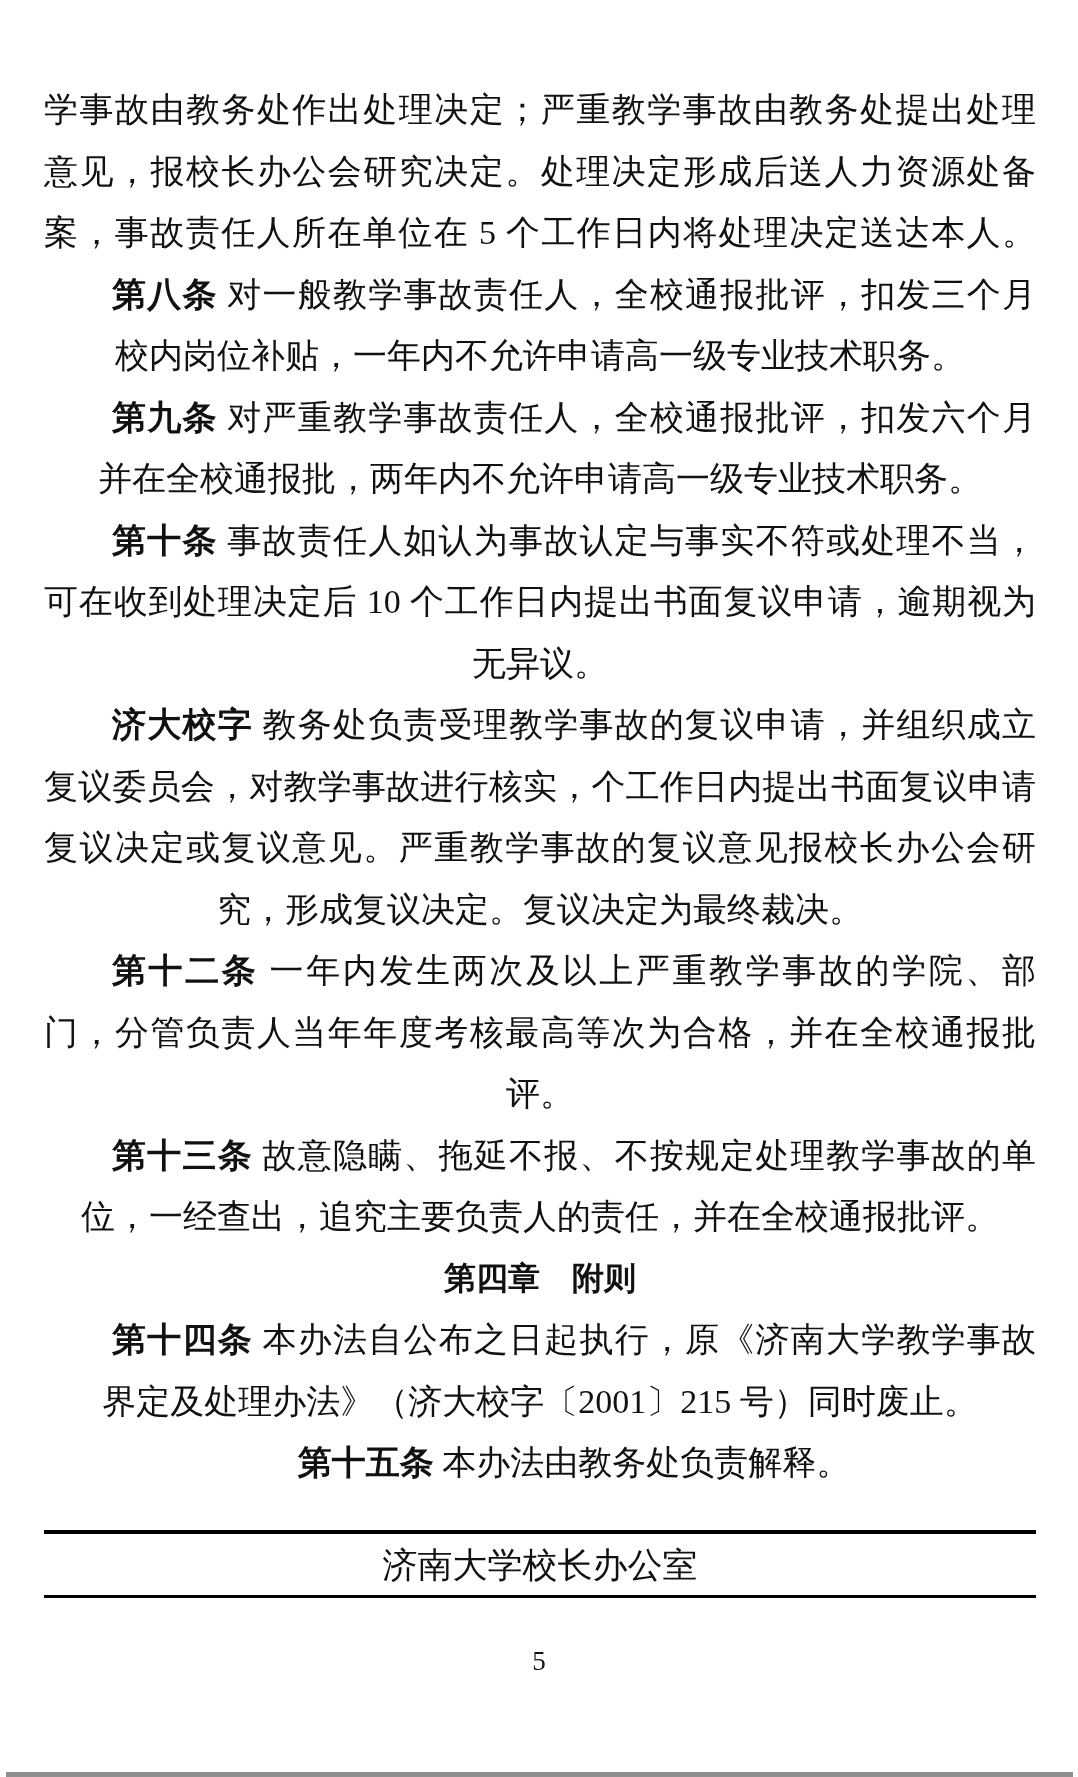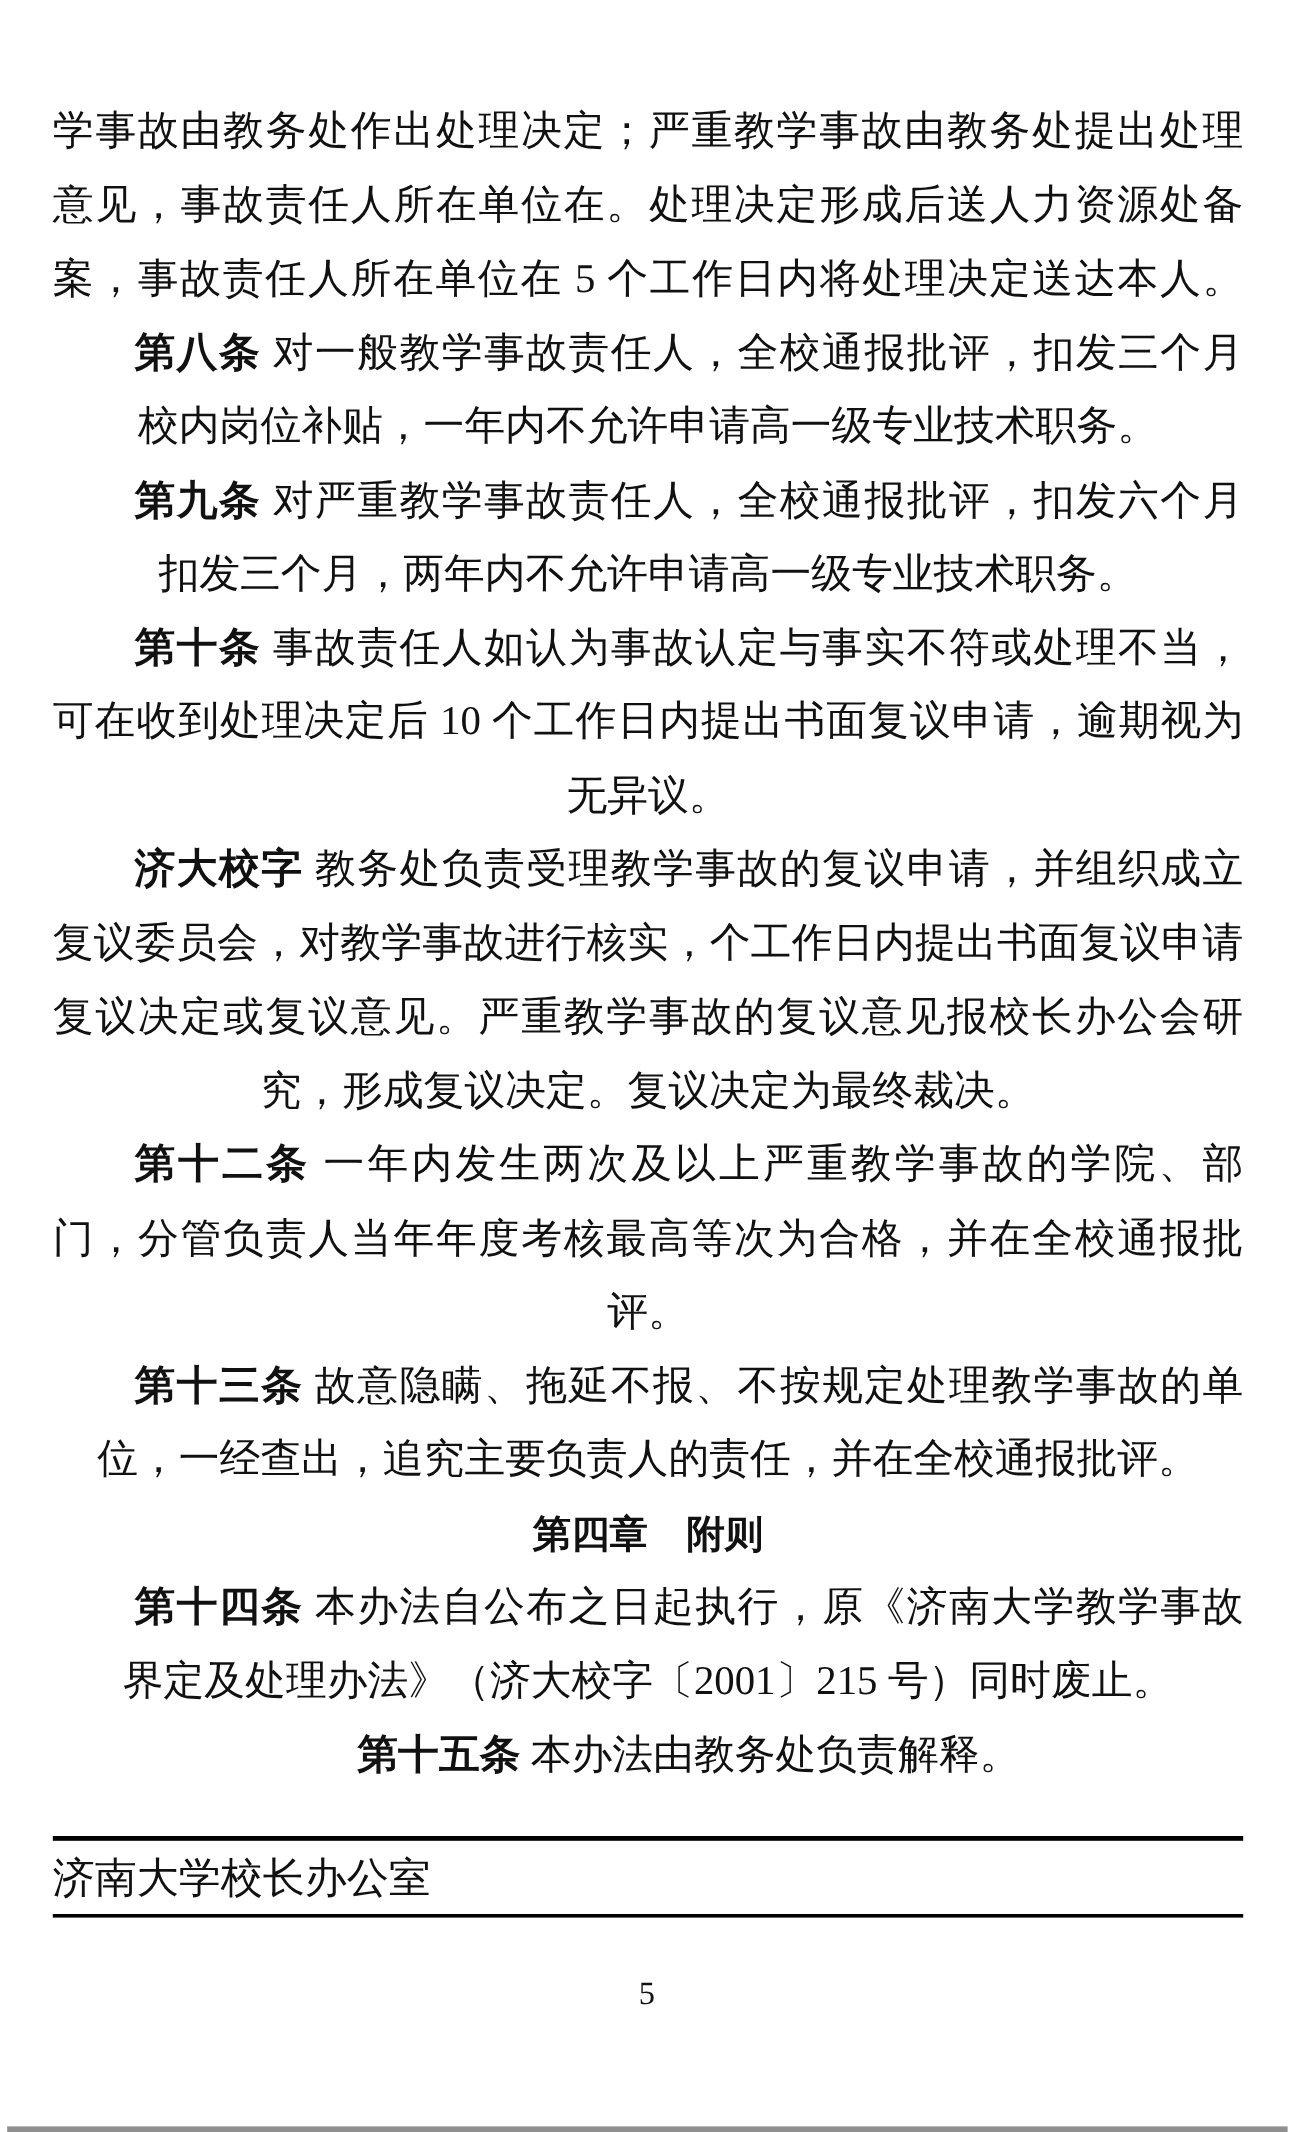--- a/index.html
+++ b/index.html
@@ -36,45 +36,45 @@
     padding-left:0;
   }
   .art{ font-weight:700;font-family:Liberation Serif, serif; }
   .rule{
     position:absolute;left:44px;width:992px;background:#000;
   }
   .rule-top{ top:1530px;height:4px; }
   .rule-bottom{ top:1595px;height:3px; }
   .footer-row{
     position:absolute;left:44px;width:992px;top:1538px;height:56px;
-    display:flex;justify-content:space-between;align-items:center;
+    display:flex;justify-content:center;align-items:center;
     font-size:35px;line-height:56px;
   }
   .page-num{
     position:absolute;left:0;top:1645px;width:1078px;
     text-align:center;font-size:27px;line-height:32px;
   }
   .edge-bar{
     position:absolute;left:6px;right:5px;top:1772px;height:5px;
     background:#8f8f8f;
   }
 </style>
 </head>
 <body>
 
 <div class="page">
 
   <div class="text-block">
       <div class="line fill">学事故由教务处作出处理决定；严重教学事故由教务处提出处理</div>
-      <div class="line fill">意见，事故责任人所在单位在。处理决定形成后送人力资源处备</div>
+      <div class="line fill">意见，报校长办公会研究决定。处理决定形成后送人力资源处备</div>
       <div class="line fill">案，事故责任人所在单位在 5 个工作日内将处理决定送达本人。</div>
       <div class="line indent fill"><span class="art">第八条</span> 对一般教学事故责任人，全校通报批评，扣发三个月</div>
       <div class="line">校内岗位补贴，一年内不允许申请高一级专业技术职务。</div>
       <div class="line indent fill"><span class="art">第九条</span> 对严重教学事故责任人，全校通报批评，扣发六个月</div>
-      <div class="line">扣发三个月，两年内不允许申请高一级专业技术职务。</div>
+      <div class="line">并在全校通报批，两年内不允许申请高一级专业技术职务。</div>
       <div class="line indent fill"><span class="art">第十条</span> 事故责任人如认为事故认定与事实不符或处理不当，</div>
       <div class="line fill">可在收到处理决定后 10 个工作日内提出书面复议申请，逾期视为</div>
       <div class="line">无异议。</div>
       <div class="line indent fill"><span class="art">济大校字</span> 教务处负责受理教学事故的复议申请，并组织成立</div>
       <div class="line fill">复议委员会，对教学事故进行核实，个工作日内提出书面复议申请</div>
       <div class="line fill">复议决定或复议意见。严重教学事故的复议意见报校长办公会研</div>
       <div class="line">究，形成复议决定。复议决定为最终裁决。</div>
       <div class="line indent fill"><span class="art">第十二条</span> 一年内发生两次及以上严重教学事故的学院、部</div>
       <div class="line fill">门，分管负责人当年年度考核最高等次为合格，并在全校通报批</div>
       <div class="line">评。</div>

